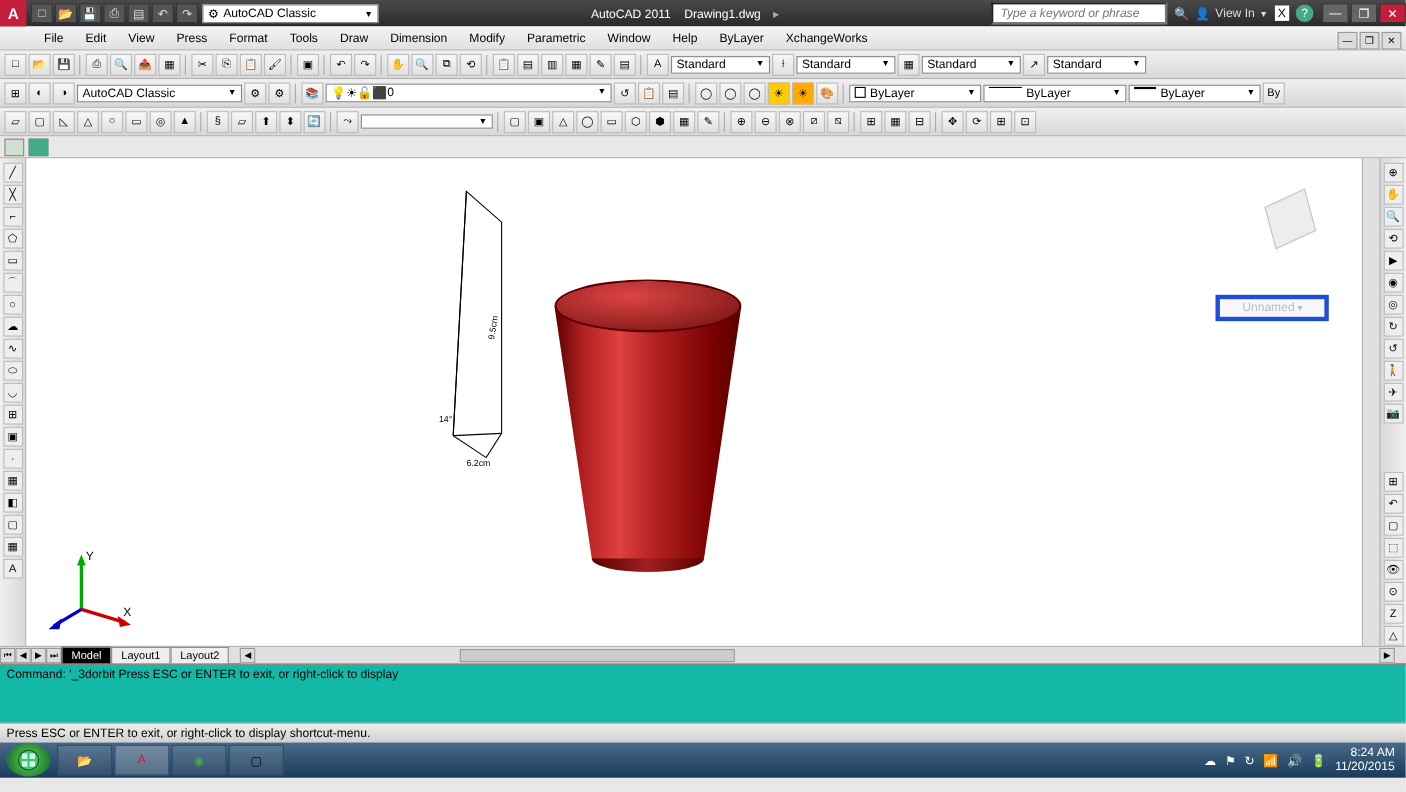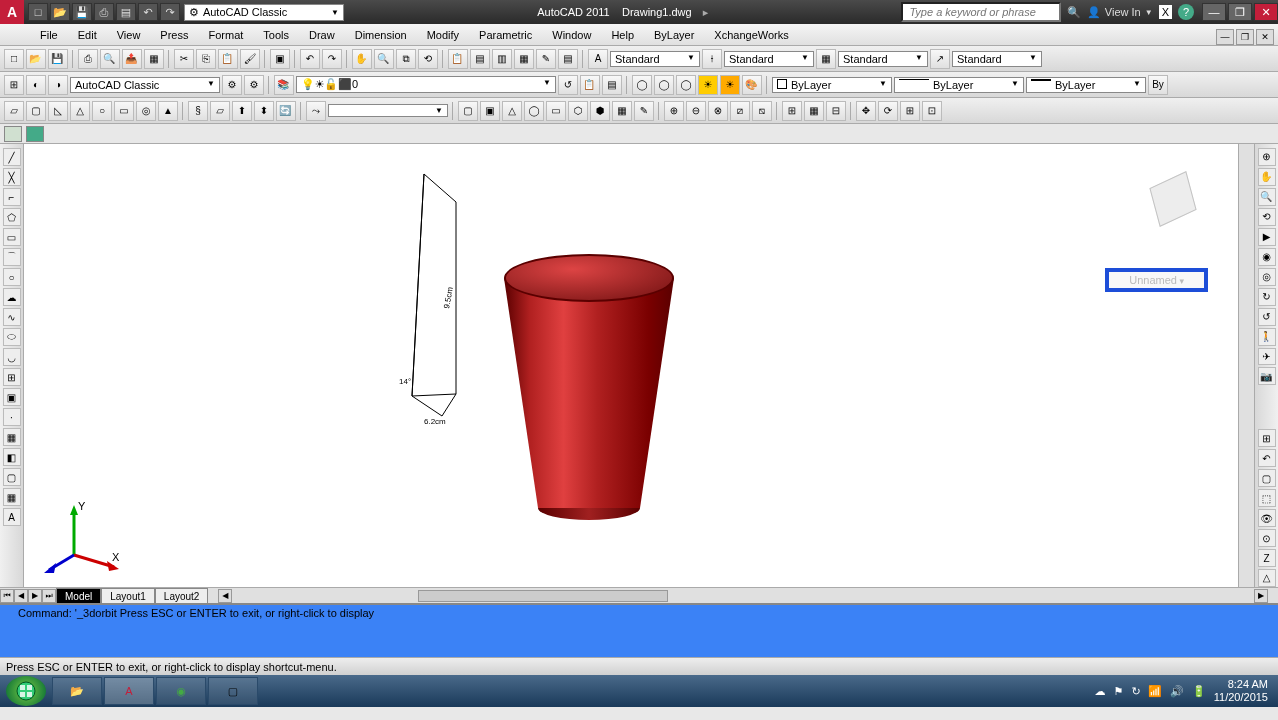--- a/index.html
+++ b/index.html
@@ -73,21 +73,21 @@
 
 
 .sheet-tabs { height: 16px; background: #e0e0e0; display: flex; align-items: center; border-top: 1px solid #aaa; }
 .nav-btn { width: 14px; height: 14px; background: #ddd; border: 1px solid #999; display: flex; align-items: center; justify-content: center; font-size: 8px; }
 .tab { padding: 0 8px; height: 15px; background: #eee; border: 1px solid #888; border-bottom: none; font-size: 10px; display: flex; align-items: center; }
 .tab.active { background: #000; color: #fff; }
 .hscroll { flex: 1; height: 14px; background: #e0e0e0; margin: 0 10px; position: relative; }
 .hscroll-thumb { position: absolute; left: 200px; width: 250px; height: 12px; background: #ccc; border: 1px solid #999; top: 1px; }
 
 
-.command-window { height: 54px; background: #3b82f6; border-top: 2px solid #888; font-family: "Courier New", monospace; font-size: 11px; padding: 2px 18px; overflow: hidden; }
+.command-window { height: 54px; background: #14b8a6; border-top: 2px solid #888; font-family: "Courier New", monospace; font-size: 11px; padding: 2px 6px; overflow: hidden; }
 .command-line { white-space: pre; }
 
 
 .statusbar { height: 18px; background: linear-gradient(#eee, #d0d0d0); border-top: 1px solid #aaa; display: flex; align-items: center; padding: 0 6px; font-size: 10px; }
 
 
 .taskbar { height: 32px; background: linear-gradient(#4a6a8a, #1a3a5a); display: flex; align-items: center; }
 .start-btn { width: 40px; height: 30px; background: radial-gradient(circle, #7c4, #063); border-radius: 50%; margin: 0 6px; display: flex; align-items: center; justify-content: center; }
 .task-btn { width: 50px; height: 28px; border: 1px solid #2a4a6a; background: rgba(255,255,255,0.1); margin-right: 2px; display: flex; align-items: center; justify-content: center; }
 .task-btn.active { background: rgba(255,255,255,0.25); }

